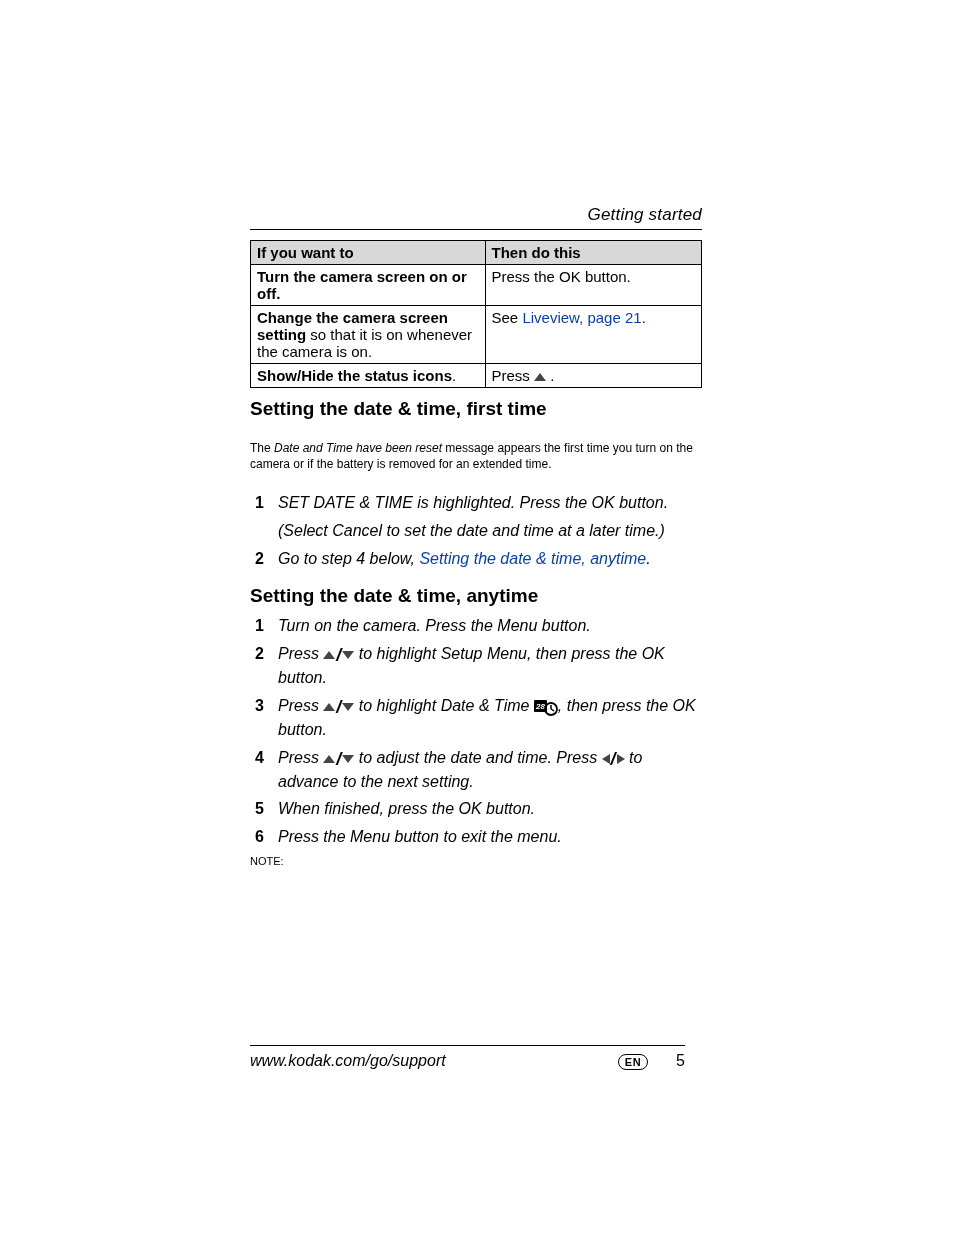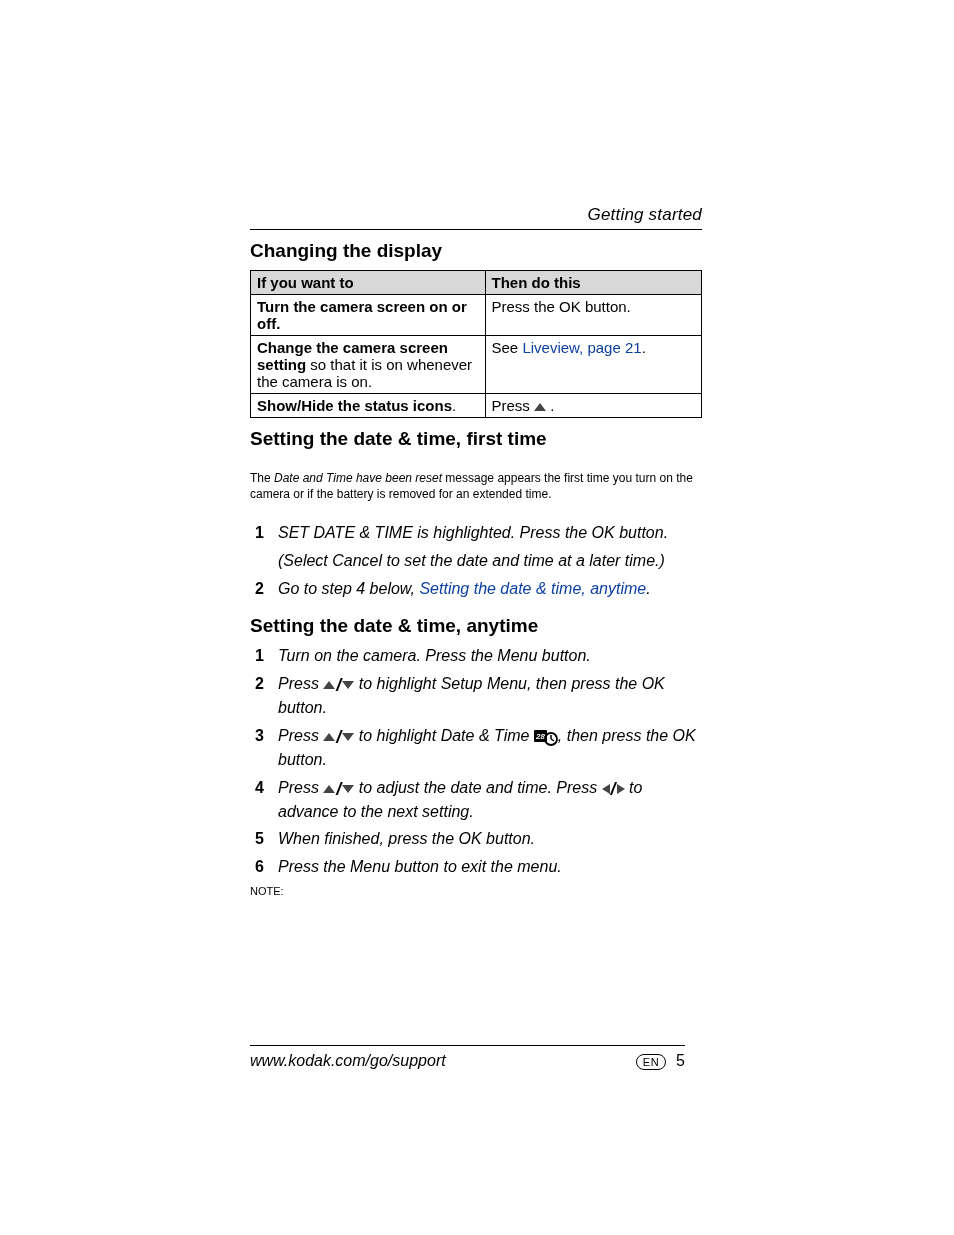--- a/index.html
+++ b/index.html
@@ -100,25 +100,25 @@
     display: flex;
     justify-content: space-between;
     align-items: center;
     font-size: 16px;
   }
   .footer .url { font-style: italic; }
   .lang-badge {
     border: 1.5px solid #000;
     border-radius: 10px;
     font-size: 11px;
-    font-weight: 400;
+    font-weight: 700;
     padding: 0 6px;
     line-height: 14px;
     display: inline-block;
-    margin-right: 10px;
+    margin-right: 28px;
     letter-spacing: 0.5px;
   }
   .tri {
     display: inline-block;
     width: 0; height: 0;
     border-left: 6px solid transparent;
     border-right: 6px solid transparent;
     vertical-align: middle;
   }
   .tri.up { border-bottom: 8px solid #444; }
@@ -146,21 +146,20 @@
   .dt-icon svg { display: block; }
 </style>
 </head>
 <body>
 
 <div class="page">
 
   <div class="running-head">Getting started</div>
   <hr class="rule">
 
-  <h3 class="section-title">Changing the display</h3>
 
   <table class="manual">
     <thead>
       <tr>
         <th style="width:52%">If you want to</th>
         <th>Then do this</th>
       </tr>
     </thead>
     <tbody>
       <tr>

